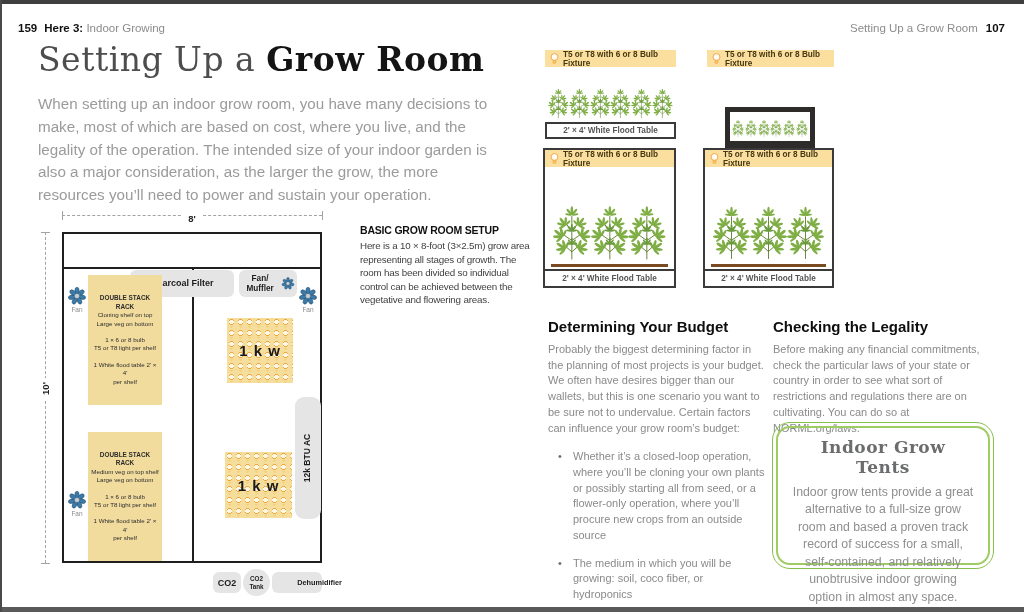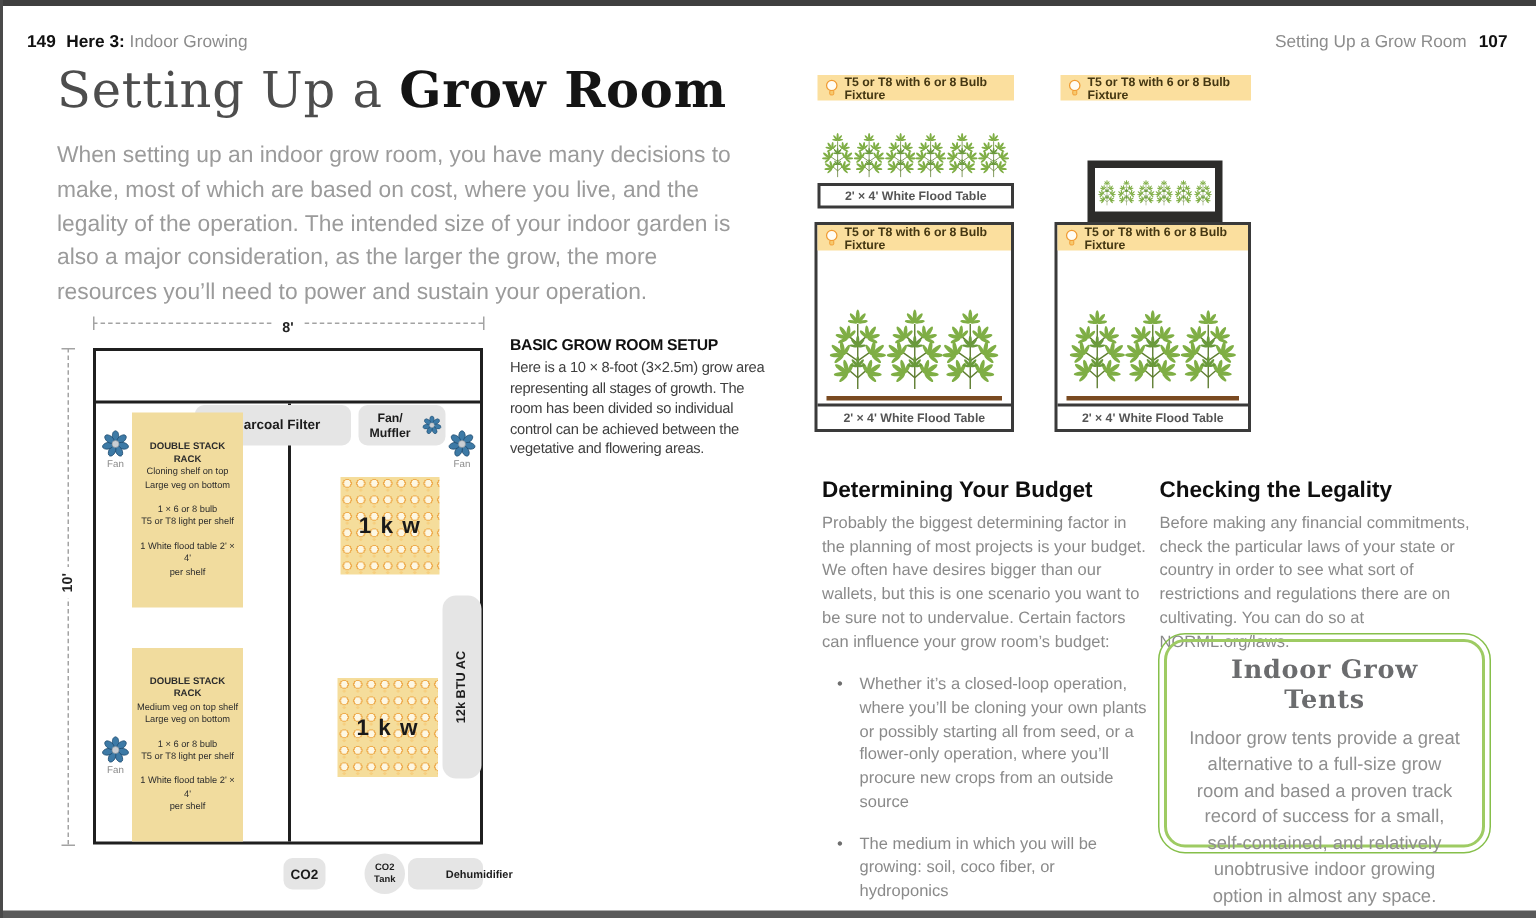--- a/index.html
+++ b/index.html
@@ -58,25 +58,25 @@
             background-color:#f5dd9b;
             background-image:
               radial-gradient(circle at 50% 38%, #fdf7e3 0 2.3px, #eda744 2.3px 3px, rgba(0,0,0,0) 3px),
               radial-gradient(circle at 50% 80%, #f6cf7f 0 1.1px, rgba(0,0,0,0) 1.1px);
             background-size:9px 11px; }
   .kw1 { left:163px; top:84px;  width:66px; height:65px; }
   .kw2 { left:161px; top:218px; width:67px; height:66px; }
   .ac  { position:absolute; left:231px; top:131px; width:26px; height:122px; border-radius:9px; }
   .ac span { position:absolute; left:50%; top:50%; width:50px; transform:translate(-50%,-50%) rotate(-90deg);
              text-align:center; font-size:8.5px; font-weight:bold; line-height:1.15; color:#1c1c1c; }
-  .co2  { position:absolute; left:125px; top:306px; width:28px; height:21px; font-size:9px; }
+  .co2  { position:absolute; left:149px; top:306px; width:28px; height:21px; font-size:9px; }
   .tank { position:absolute; left:179px; top:303px; width:27px; height:27px; border-radius:50%; font-size:6.3px; line-height:1.15; }
   .dehu { position:absolute; left:208px; top:306px; width:50px; height:21px; font-size:7.3px;padding-left:45px; }
 
-  .caption { position:absolute; left:340px; top:224px; width:176px; }
+  .caption { position:absolute; left:360px; top:224px; width:176px; }
   .cap-title { font-size:10.5px; font-weight:bold; color:#101010; letter-spacing:-.2px; margin-bottom:3px; }
   .cap-body  { font-size:9.8px; color:#3f3f3f; line-height:1.38; letter-spacing:-.2px; }
 
   
   .hdr-right { position:absolute; right:19px; top:22px; font-size:11.5px; color:#8c8c8c; }
   .hdr-right .pgnum { font-weight:bold; color:#111; margin-left:8px; }
 
   .banner { position:absolute; height:17px; background:#fbdf9e; display:flex; align-items:center;
             gap:4px; padding:0 5px; font-size:8.2px; font-weight:bold; color:#443712; }
   .banner svg { width:9px; height:13px; flex:none; }
@@ -183,21 +183,21 @@
     </symbol>
   </defs>
 </svg>
 
 <div id="spread">
   <div class="edge-top"></div>
   <div class="edge-bottom"></div>
   <div class="edge-left"></div>
 
   <div class="hdr-left">
-    <span class="pgnum">149</span><b>Here 3:</b>
+    <span class="pgnum">159</span><b>Here 3:</b>
     <span>Indoor Growing</span>
   </div>
 
   <h1 class="title"><span class="light">Setting Up a </span><span class="bold">Grow Room</span></h1>
 
   <p class="intro">When setting up an indoor grow room, you have many decisions to make, most of which are based on cost, where you live, and the legality of the operation. The intended size of your indoor garden is also a major consideration, as the larger the grow, the more resources you’ll need to power and sustain your operation.</p>
 
   <div class="diagram">
     <div class="dim-w-line"></div>
     <div class="dim-w-tickL"></div>

